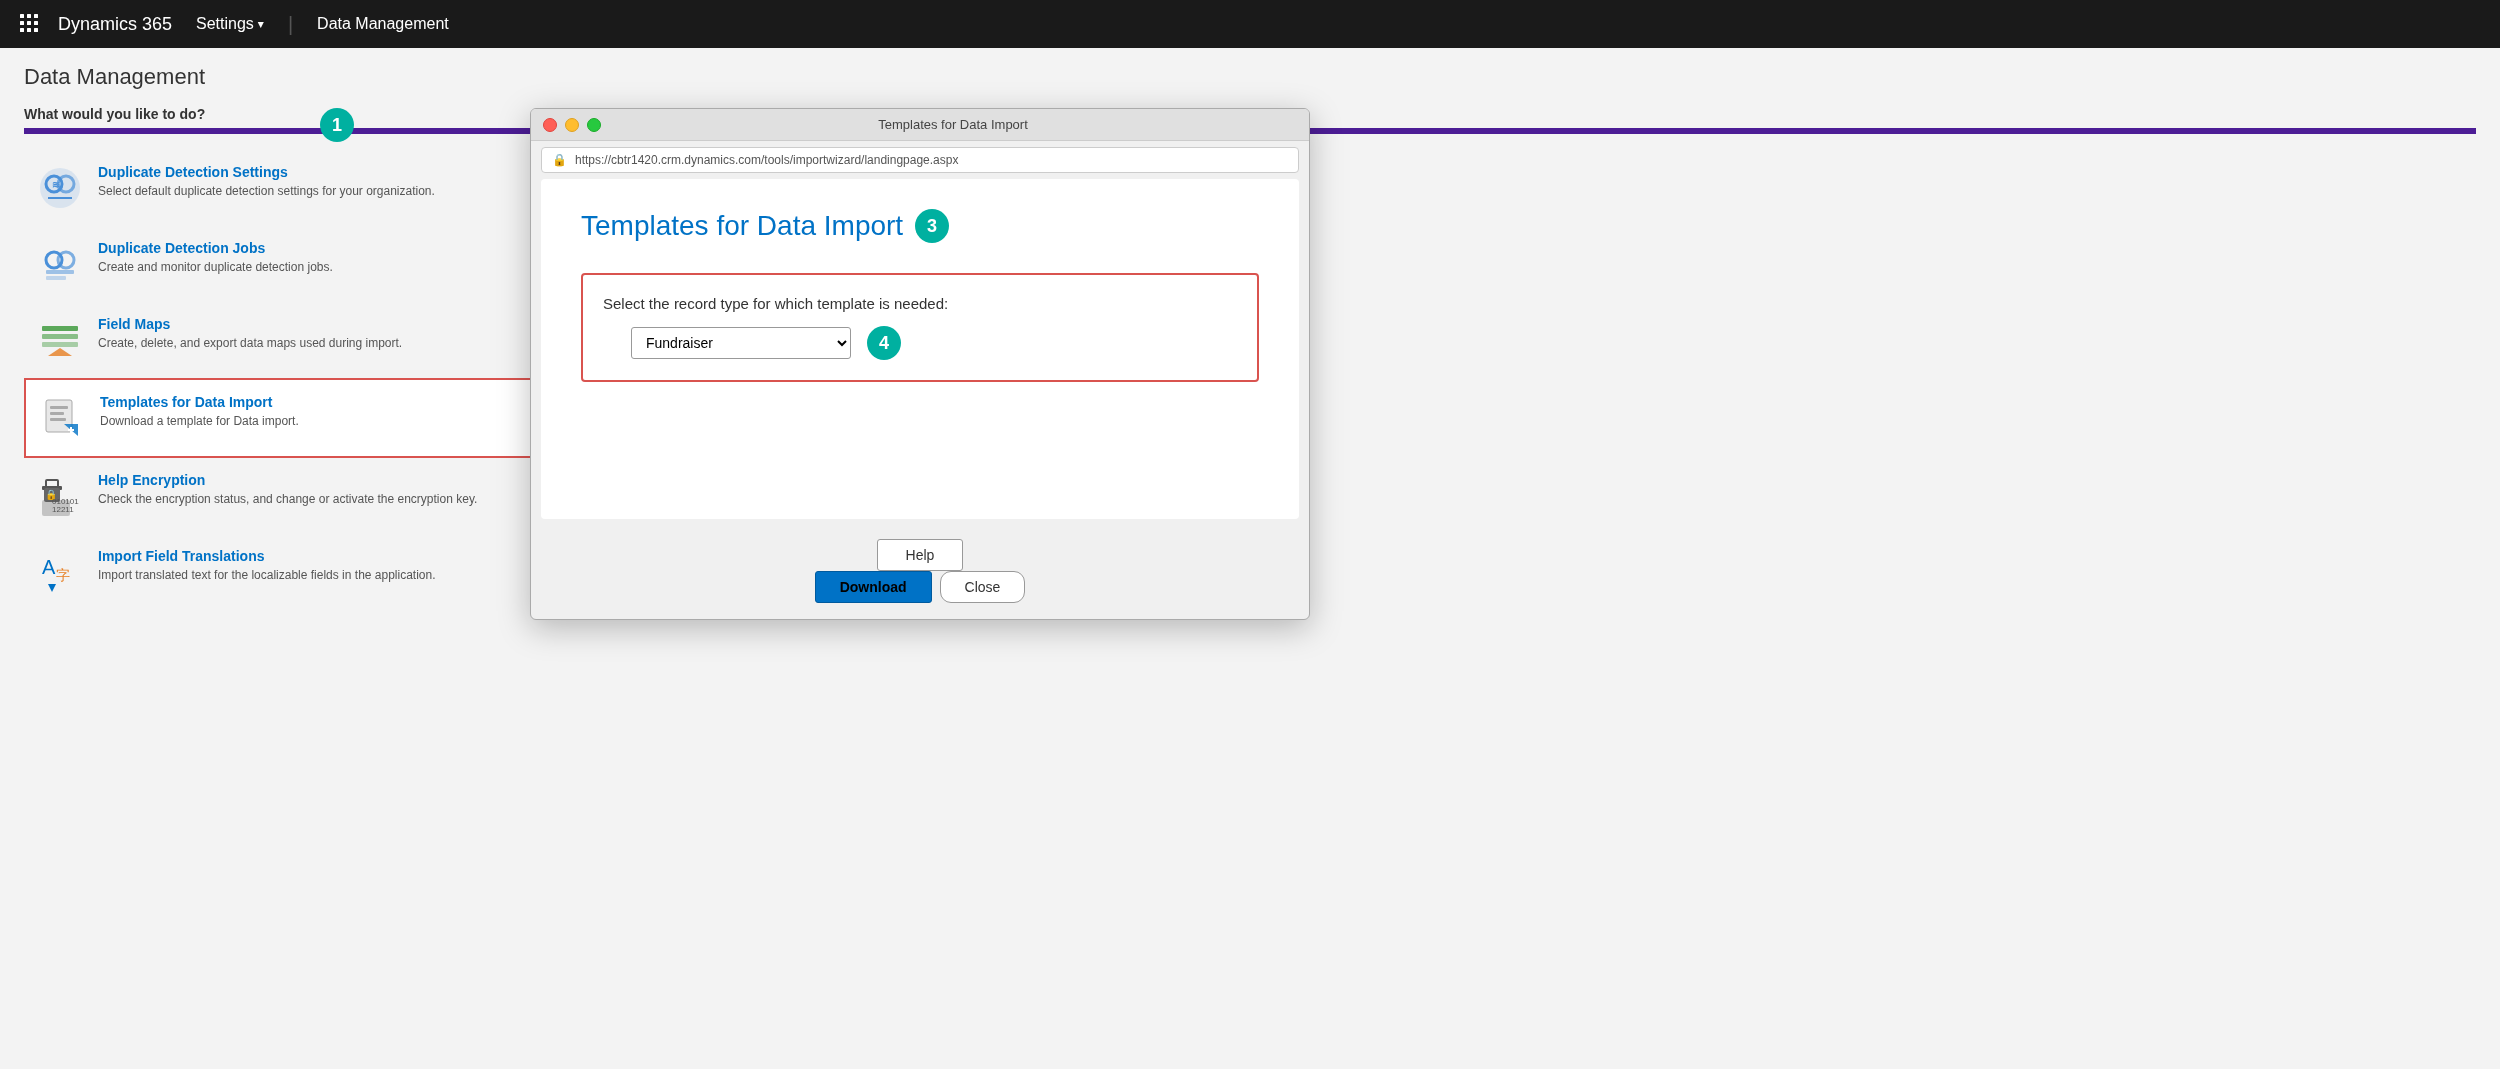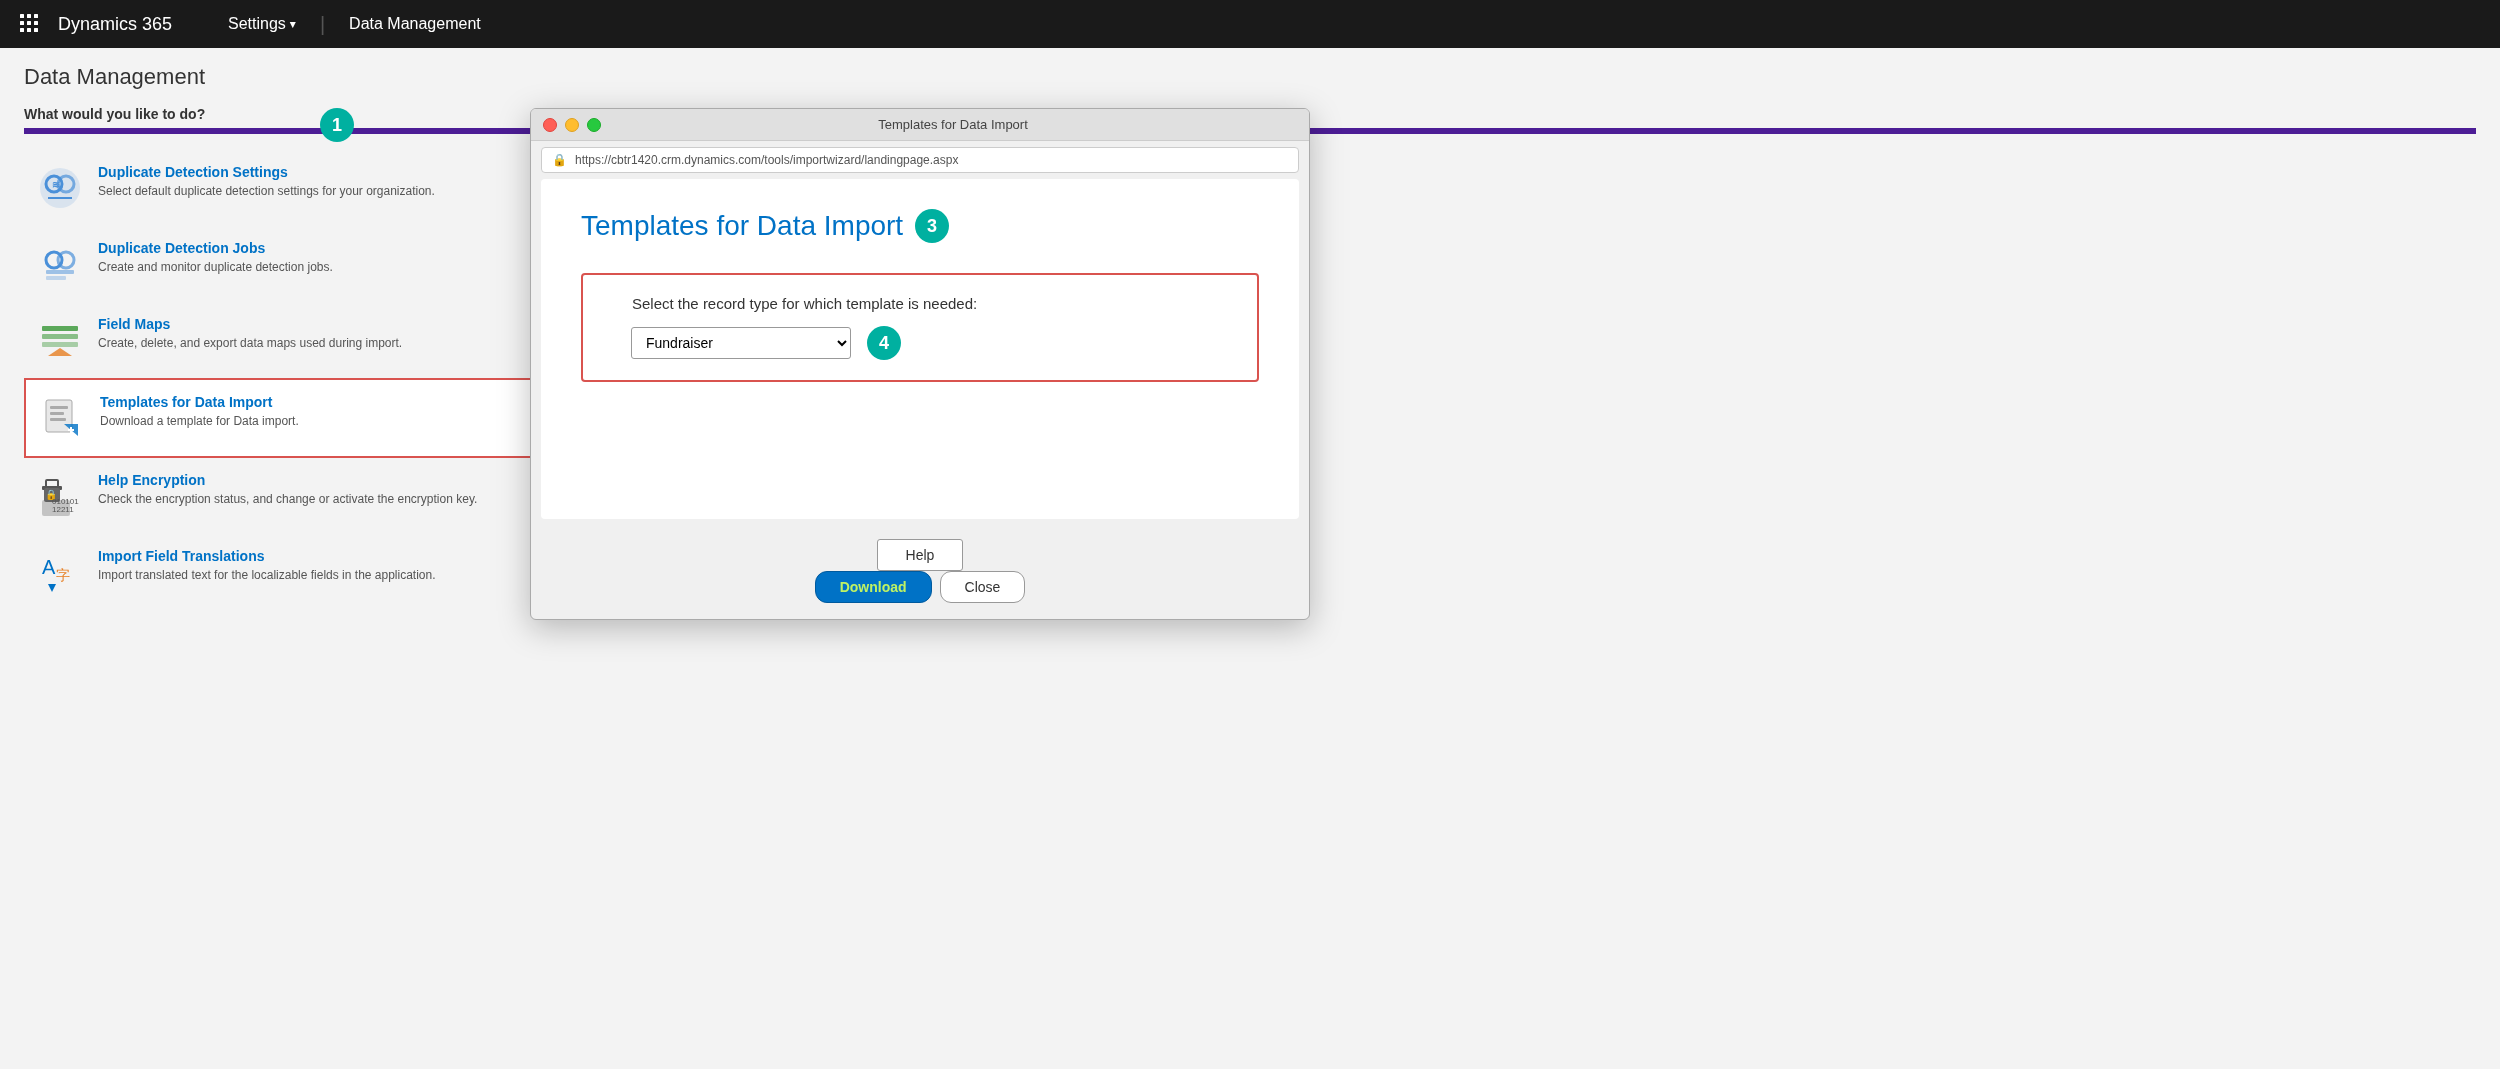--- a/index.html
+++ b/index.html
@@ -30,21 +30,20 @@
       margin-right: 24px;
     }
     .nav-settings {
       color: white;
       font-size: 16px;
       display: flex;
       align-items: center;
       gap: 4px;
       margin-right: 24px;
       cursor: pointer;
-      margin-left: 32px;
     }
     .nav-chevron { font-size: 12px; }
     .nav-separator {
       color: #555;
       margin-right: 24px;
       font-size: 20px;
     }
     .nav-section {
       color: white;
       font-size: 16px;
@@ -186,21 +185,20 @@
     .record-type-section {
       border: 2px solid #d9534f;
       border-radius: 4px;
       padding: 20px;
       background: white;
     }
     .record-type-label {
       font-size: 15px;
       color: #333;
       margin-bottom: 14px;
-      margin-left: 29px;
     }
     .dropdown-row {
       display: flex;
       align-items: center;
       gap: 16px;
       padding-left: 28px;
     }
     .record-select {
       padding: 6px 10px;
       border: 1px solid #999;
@@ -224,23 +222,23 @@
       background: white;
       border-radius: 3px;
       font-size: 14px;
       cursor: pointer;
       color: #333;
     }
     .footer-right { display: flex; gap: 8px; }
     .btn-download {
       padding: 7px 24px;
       background: #0072c6;
-      color: #bef264;
+      color: #000000;
       border: 1px solid #005a9e;
-      border-radius: 12px;
+      border-radius: 3px;
       font-size: 14px;
       cursor: pointer;
       font-weight: 600;
     }
     .btn-close {
       padding: 7px 24px;
       background: white;
       color: #333;
       border: 1px solid #999;
       border-radius: 11px;

